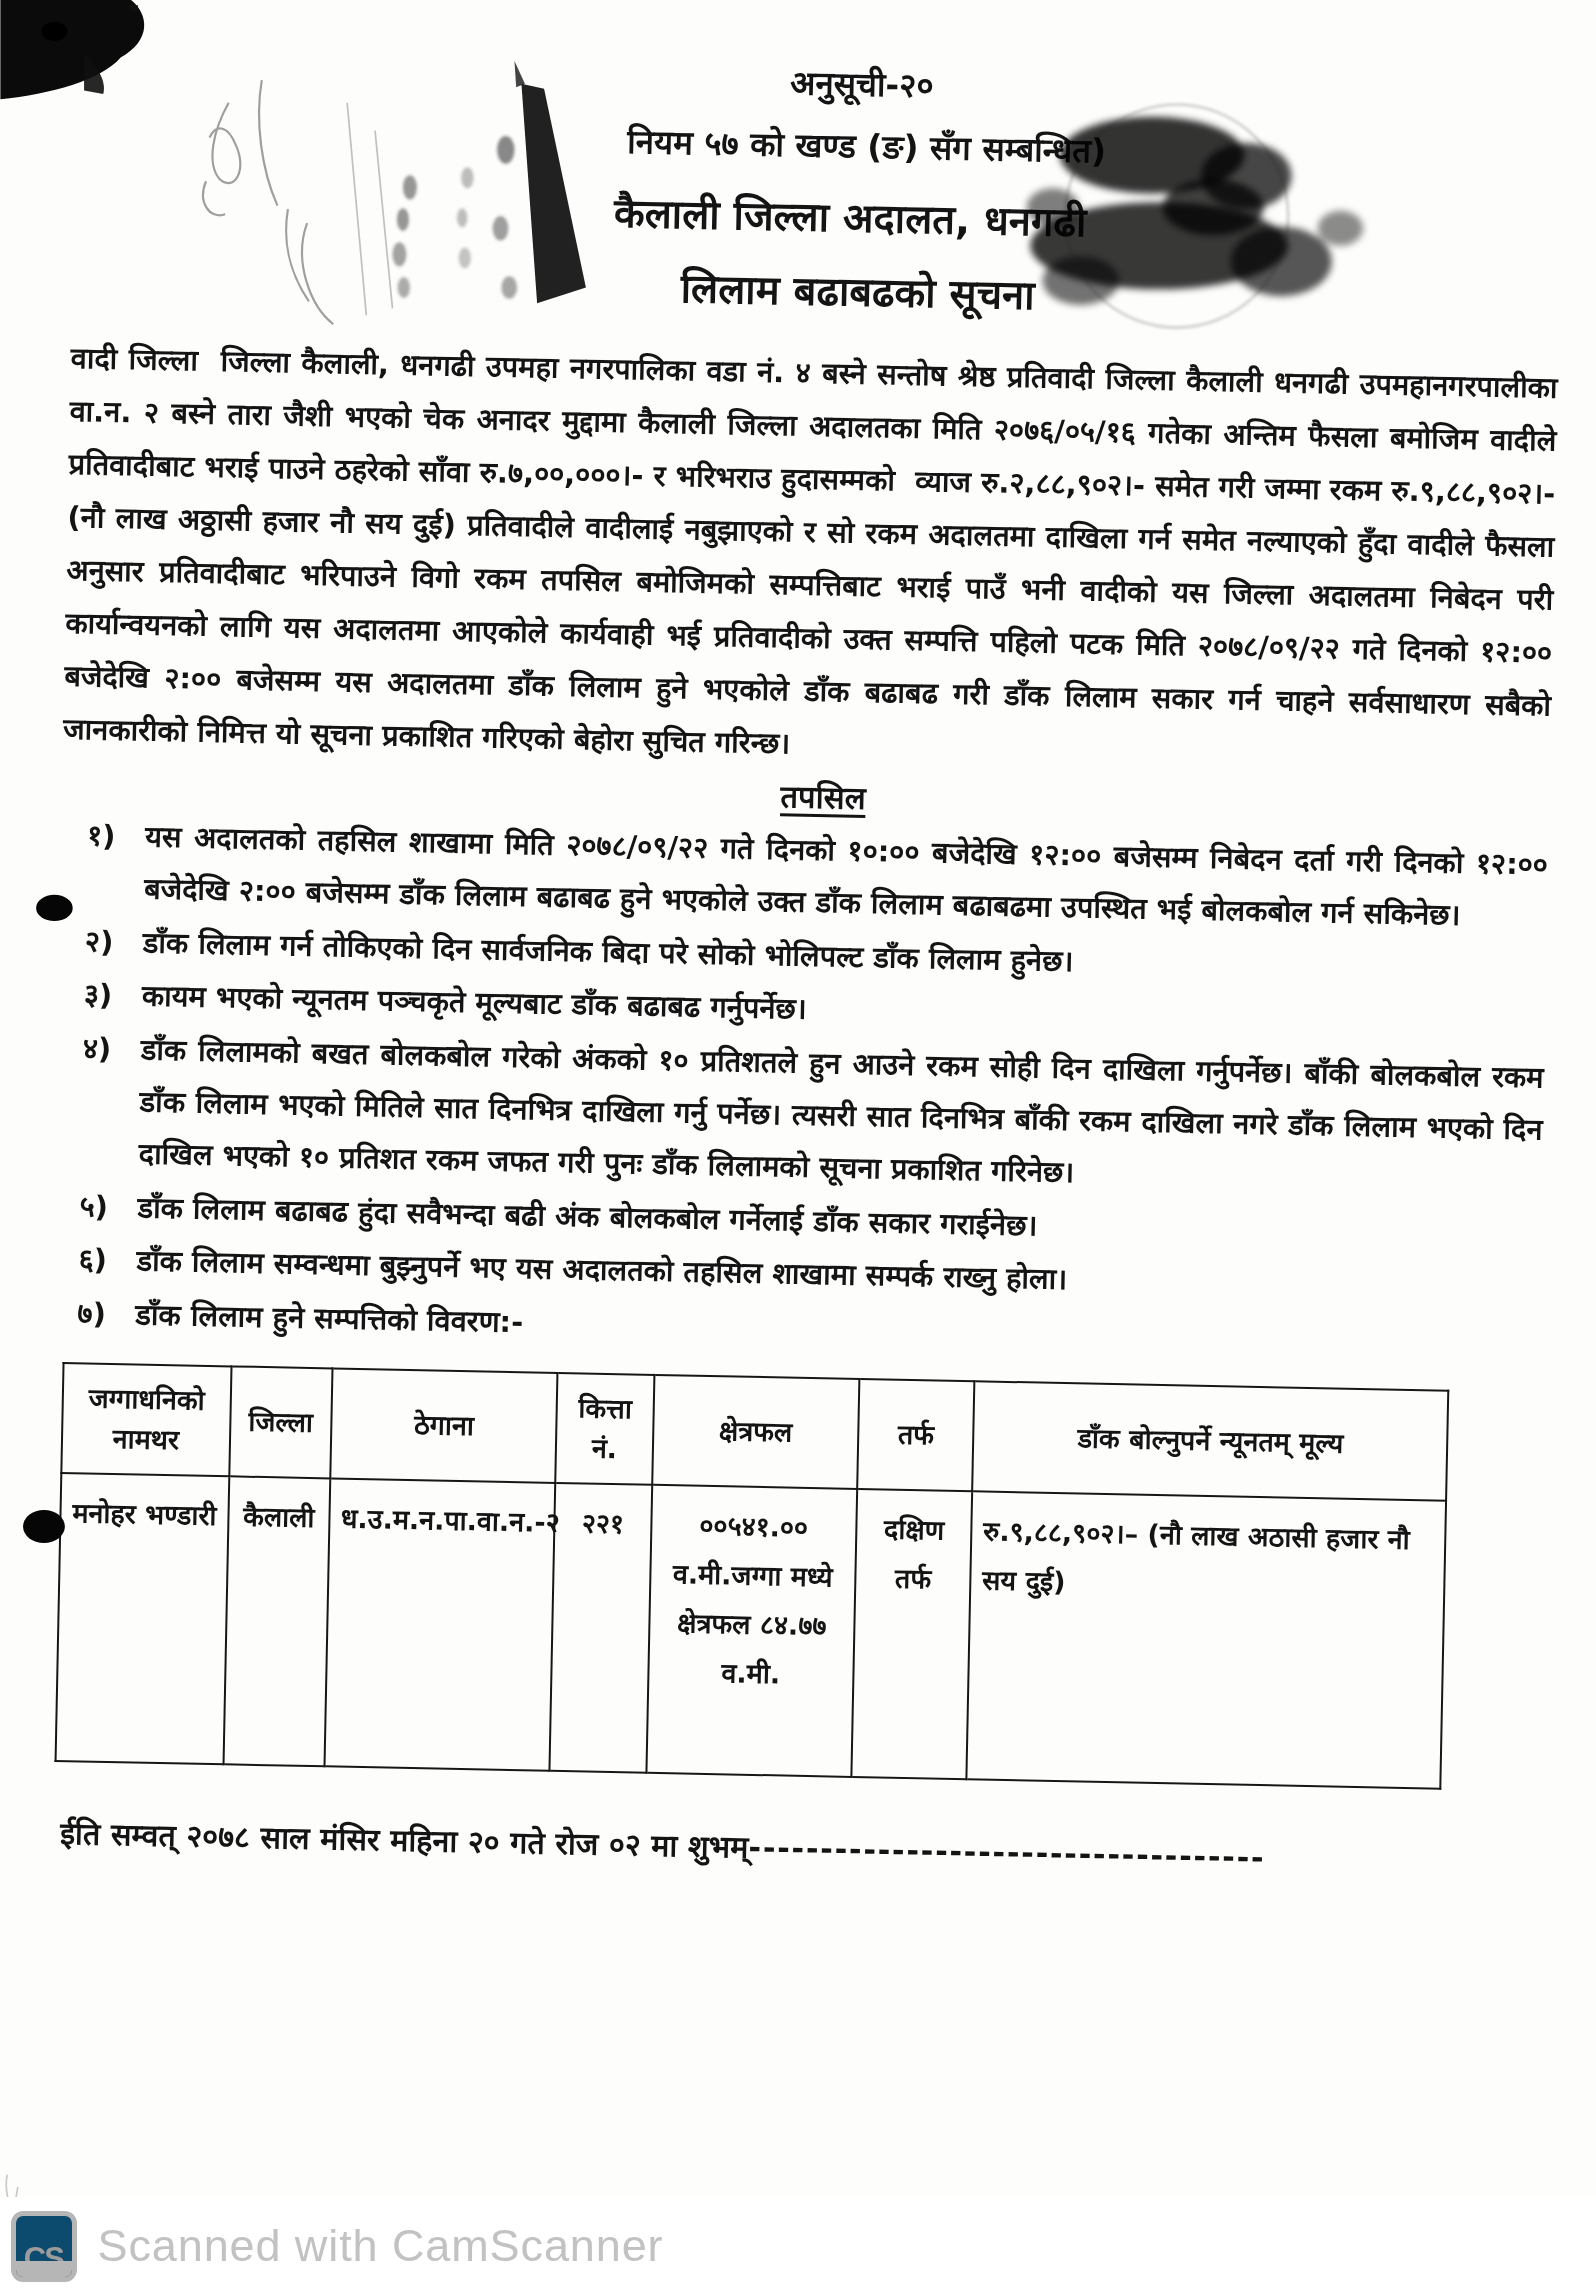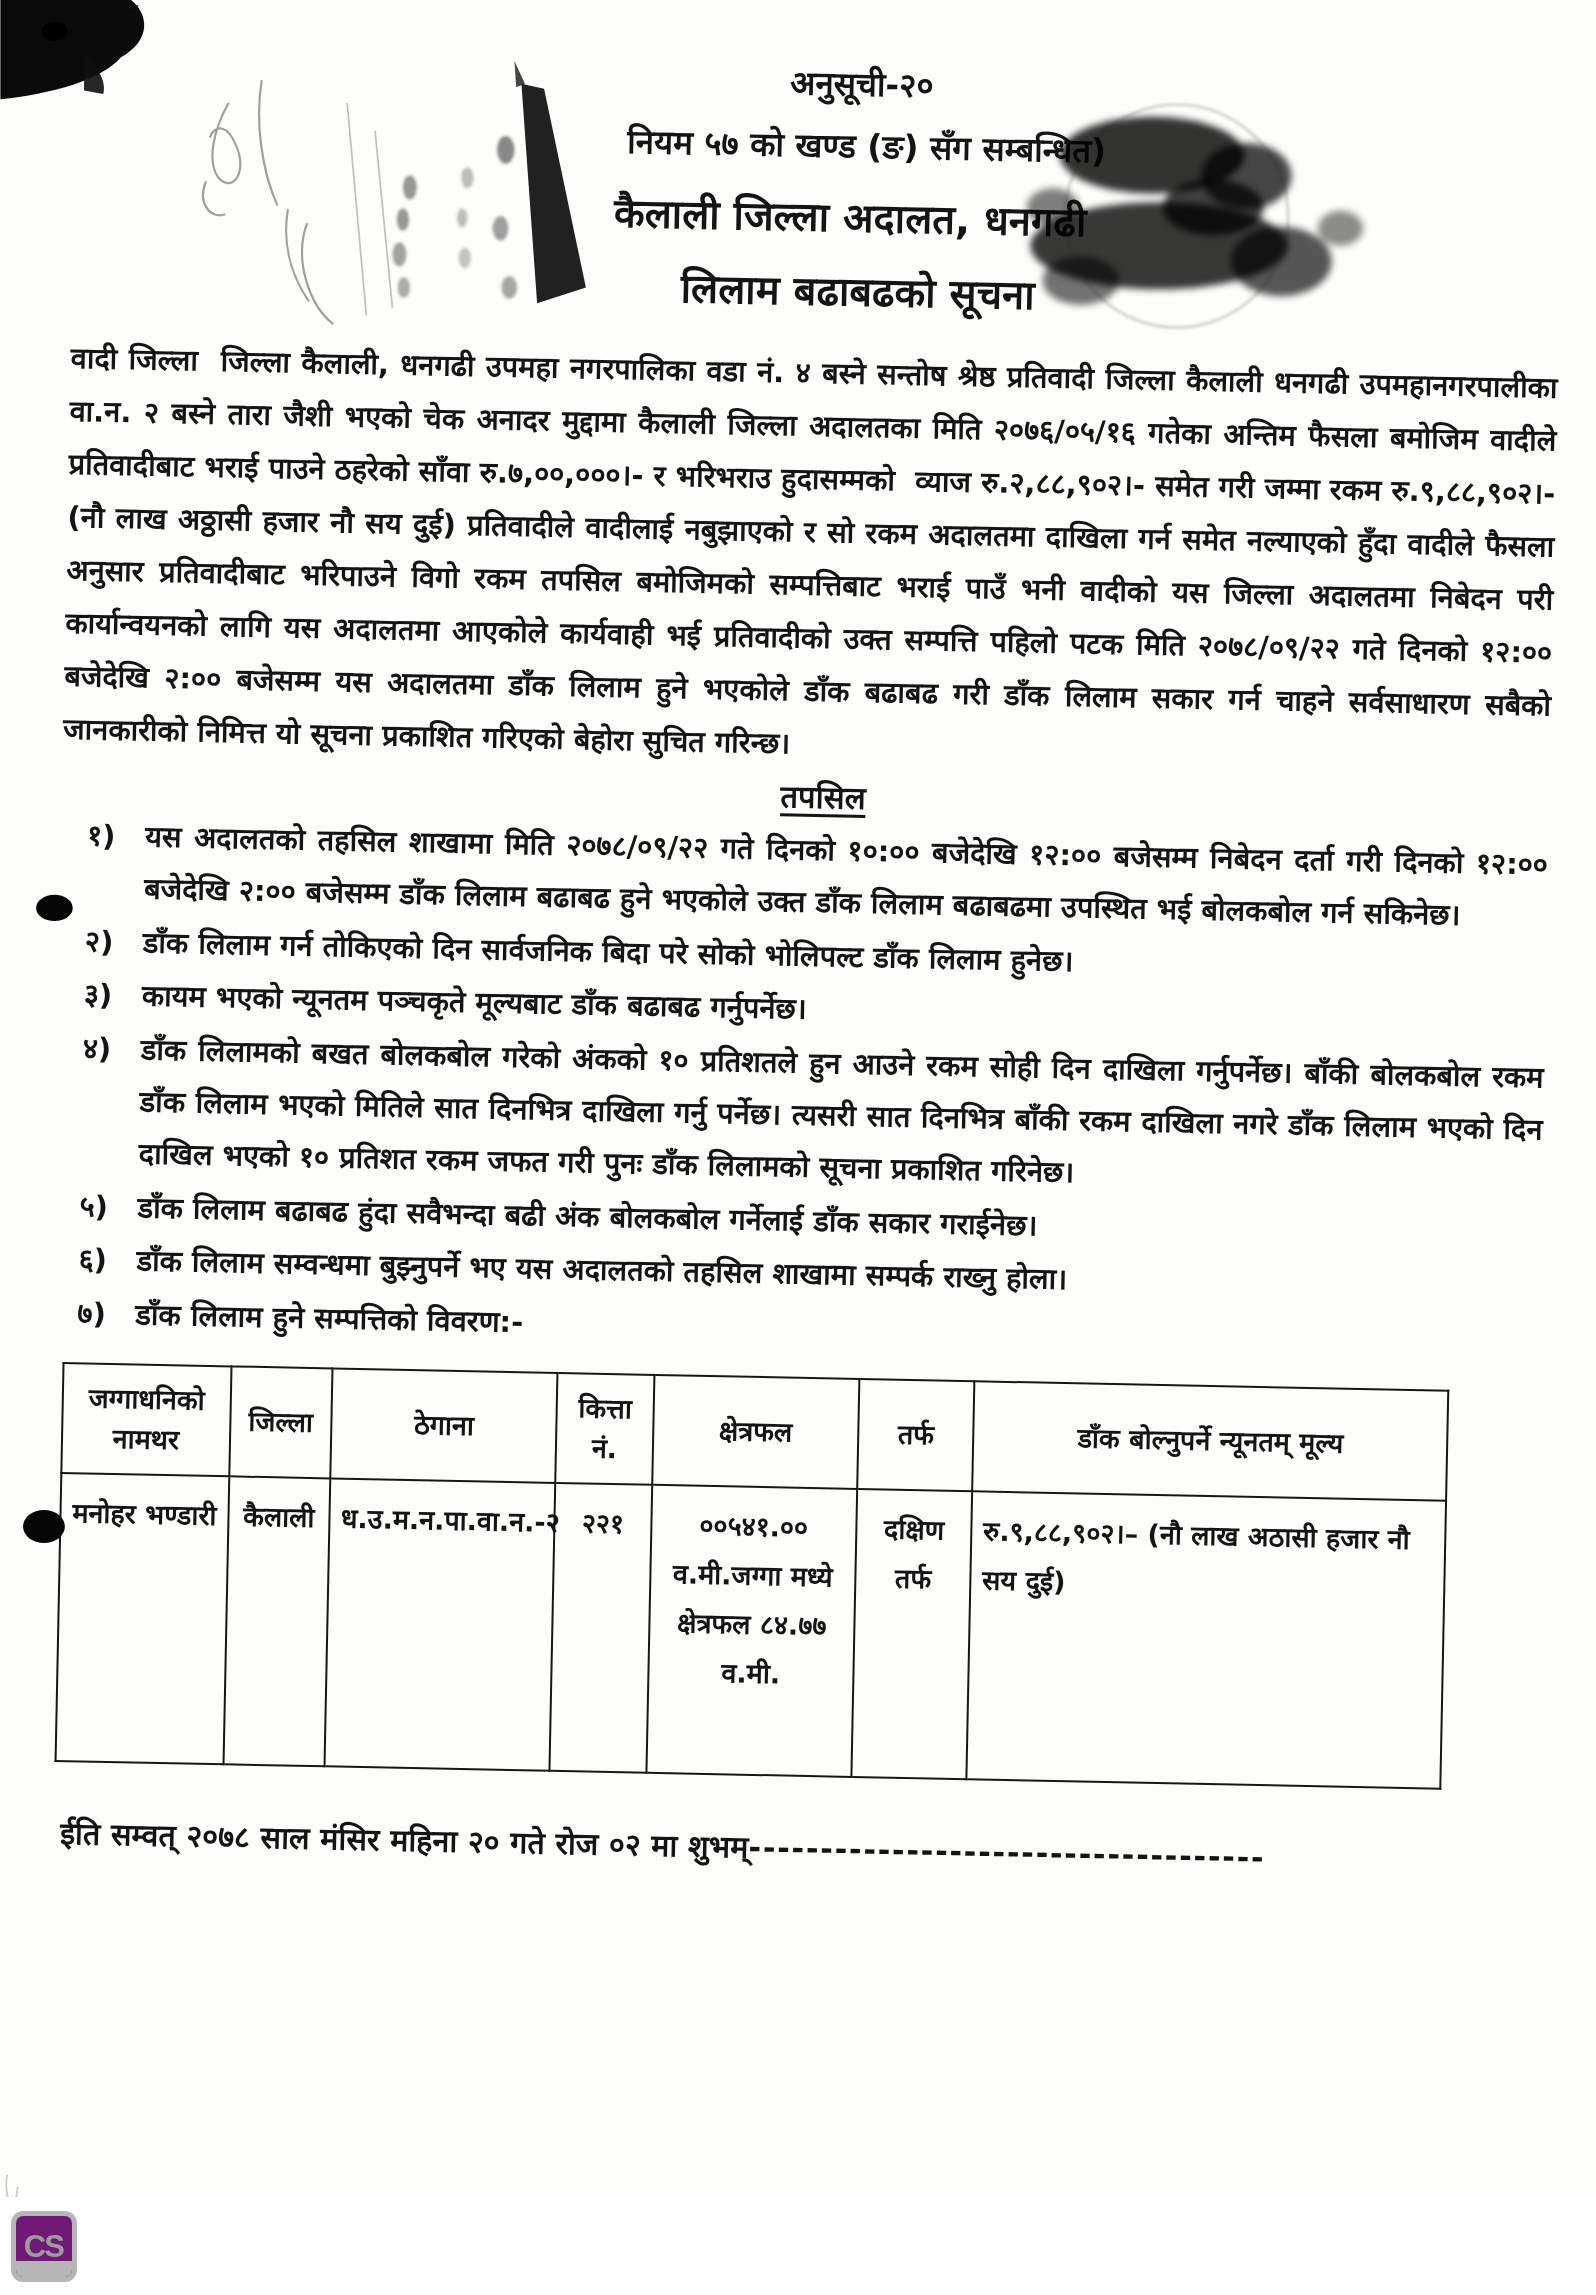--- a/index.html
+++ b/index.html
@@ -51,23 +51,24 @@
   .c6 { text-align:left; }
   .footer-line { margin-top:49px; font-size:30.5px; padding-left:19px; white-space:nowrap; font-weight:700; }
   .footer-line .dashes { letter-spacing:1.7px; }
   .artifacts { position:absolute; inset:0; z-index:3; pointer-events:none; }
   .cam-bar {
     position:absolute; left:0; bottom:0; width:100%; height:98px;
     background:#ffffff; display:flex; align-items:center; z-index:4;
   }
   .cam-logo {
     position:relative; width:66px; height:71px; box-sizing:border-box;
-    border:5.2px solid #b6b6b6; border-radius:12.2px; background:#701a75;
-    margin-left:10.5px; display:flex; justify-content:center; align-items:center;
+    border:5.2px solid #b6b6b6; border-radius:12.2px; background:#0c4a6e;
+    margin-left:10.5px; display:flex; justify-content:center; align-items:flex-end;
     overflow:hidden;
+    text-decoration:underline;
   }
   .cam-cs {
     font-family:"Liberation Sans", sans-serif; font-size:31px; font-weight:bold;
     color:#9c9c9c; margin-top:1.7px; letter-spacing:-1.7px;
   }
   .cam-logo-strip { position:absolute; left:0; right:0; bottom:0; height:15.7px; background:#b6b6b6; }
   .cam-text {
     font-family:"Liberation Sans", sans-serif; font-size:45px; color:#c2c2c2;
     margin-left:21px; letter-spacing:0.9px;
   }
@@ -210,16 +211,17 @@
       <path d="M8,2496 C2,2516 16,2534 8,2554"></path>
       <path d="M20,2510 L14,2546"></path>
     </g>
   </svg>
 
   <div class="cam-bar">
     <div class="cam-logo">
       <span class="cam-cs">CS</span>
       <div class="cam-logo-strip"></div>
     </div>
+    <div class="cam-text">Scanned with CamScanner</div>
   </div>
 
 </div>
 
 
 </body></html>

